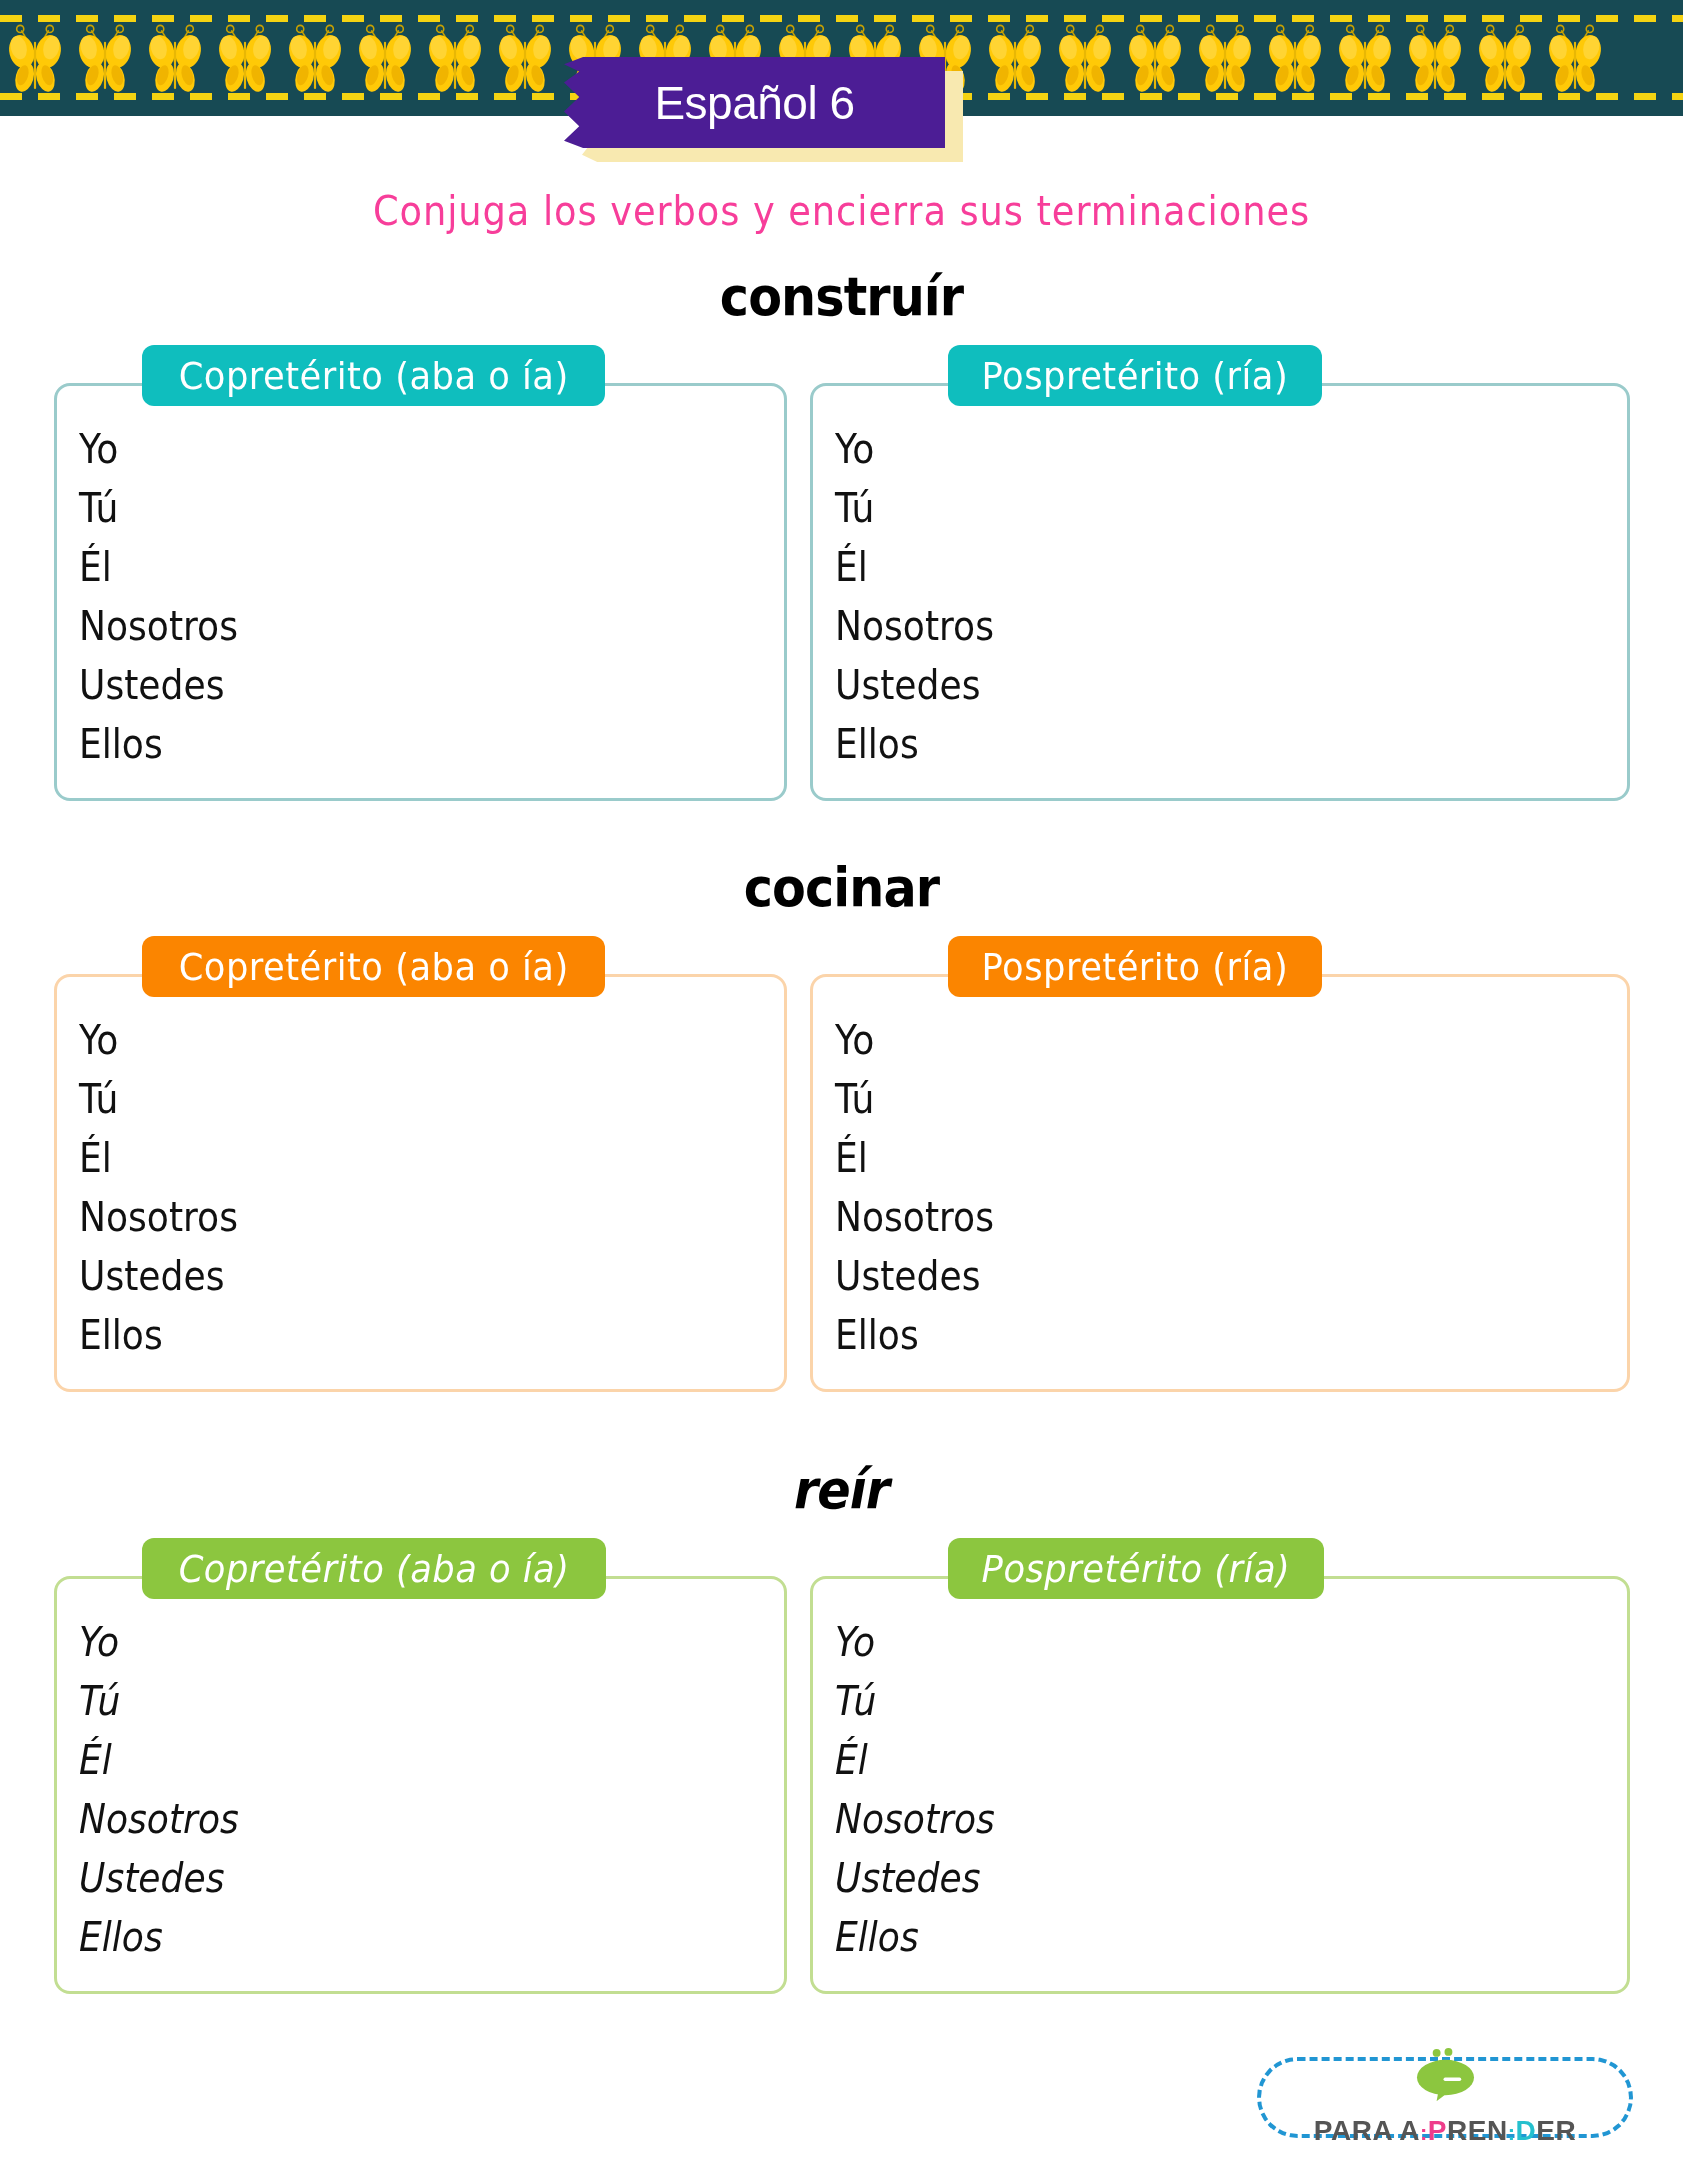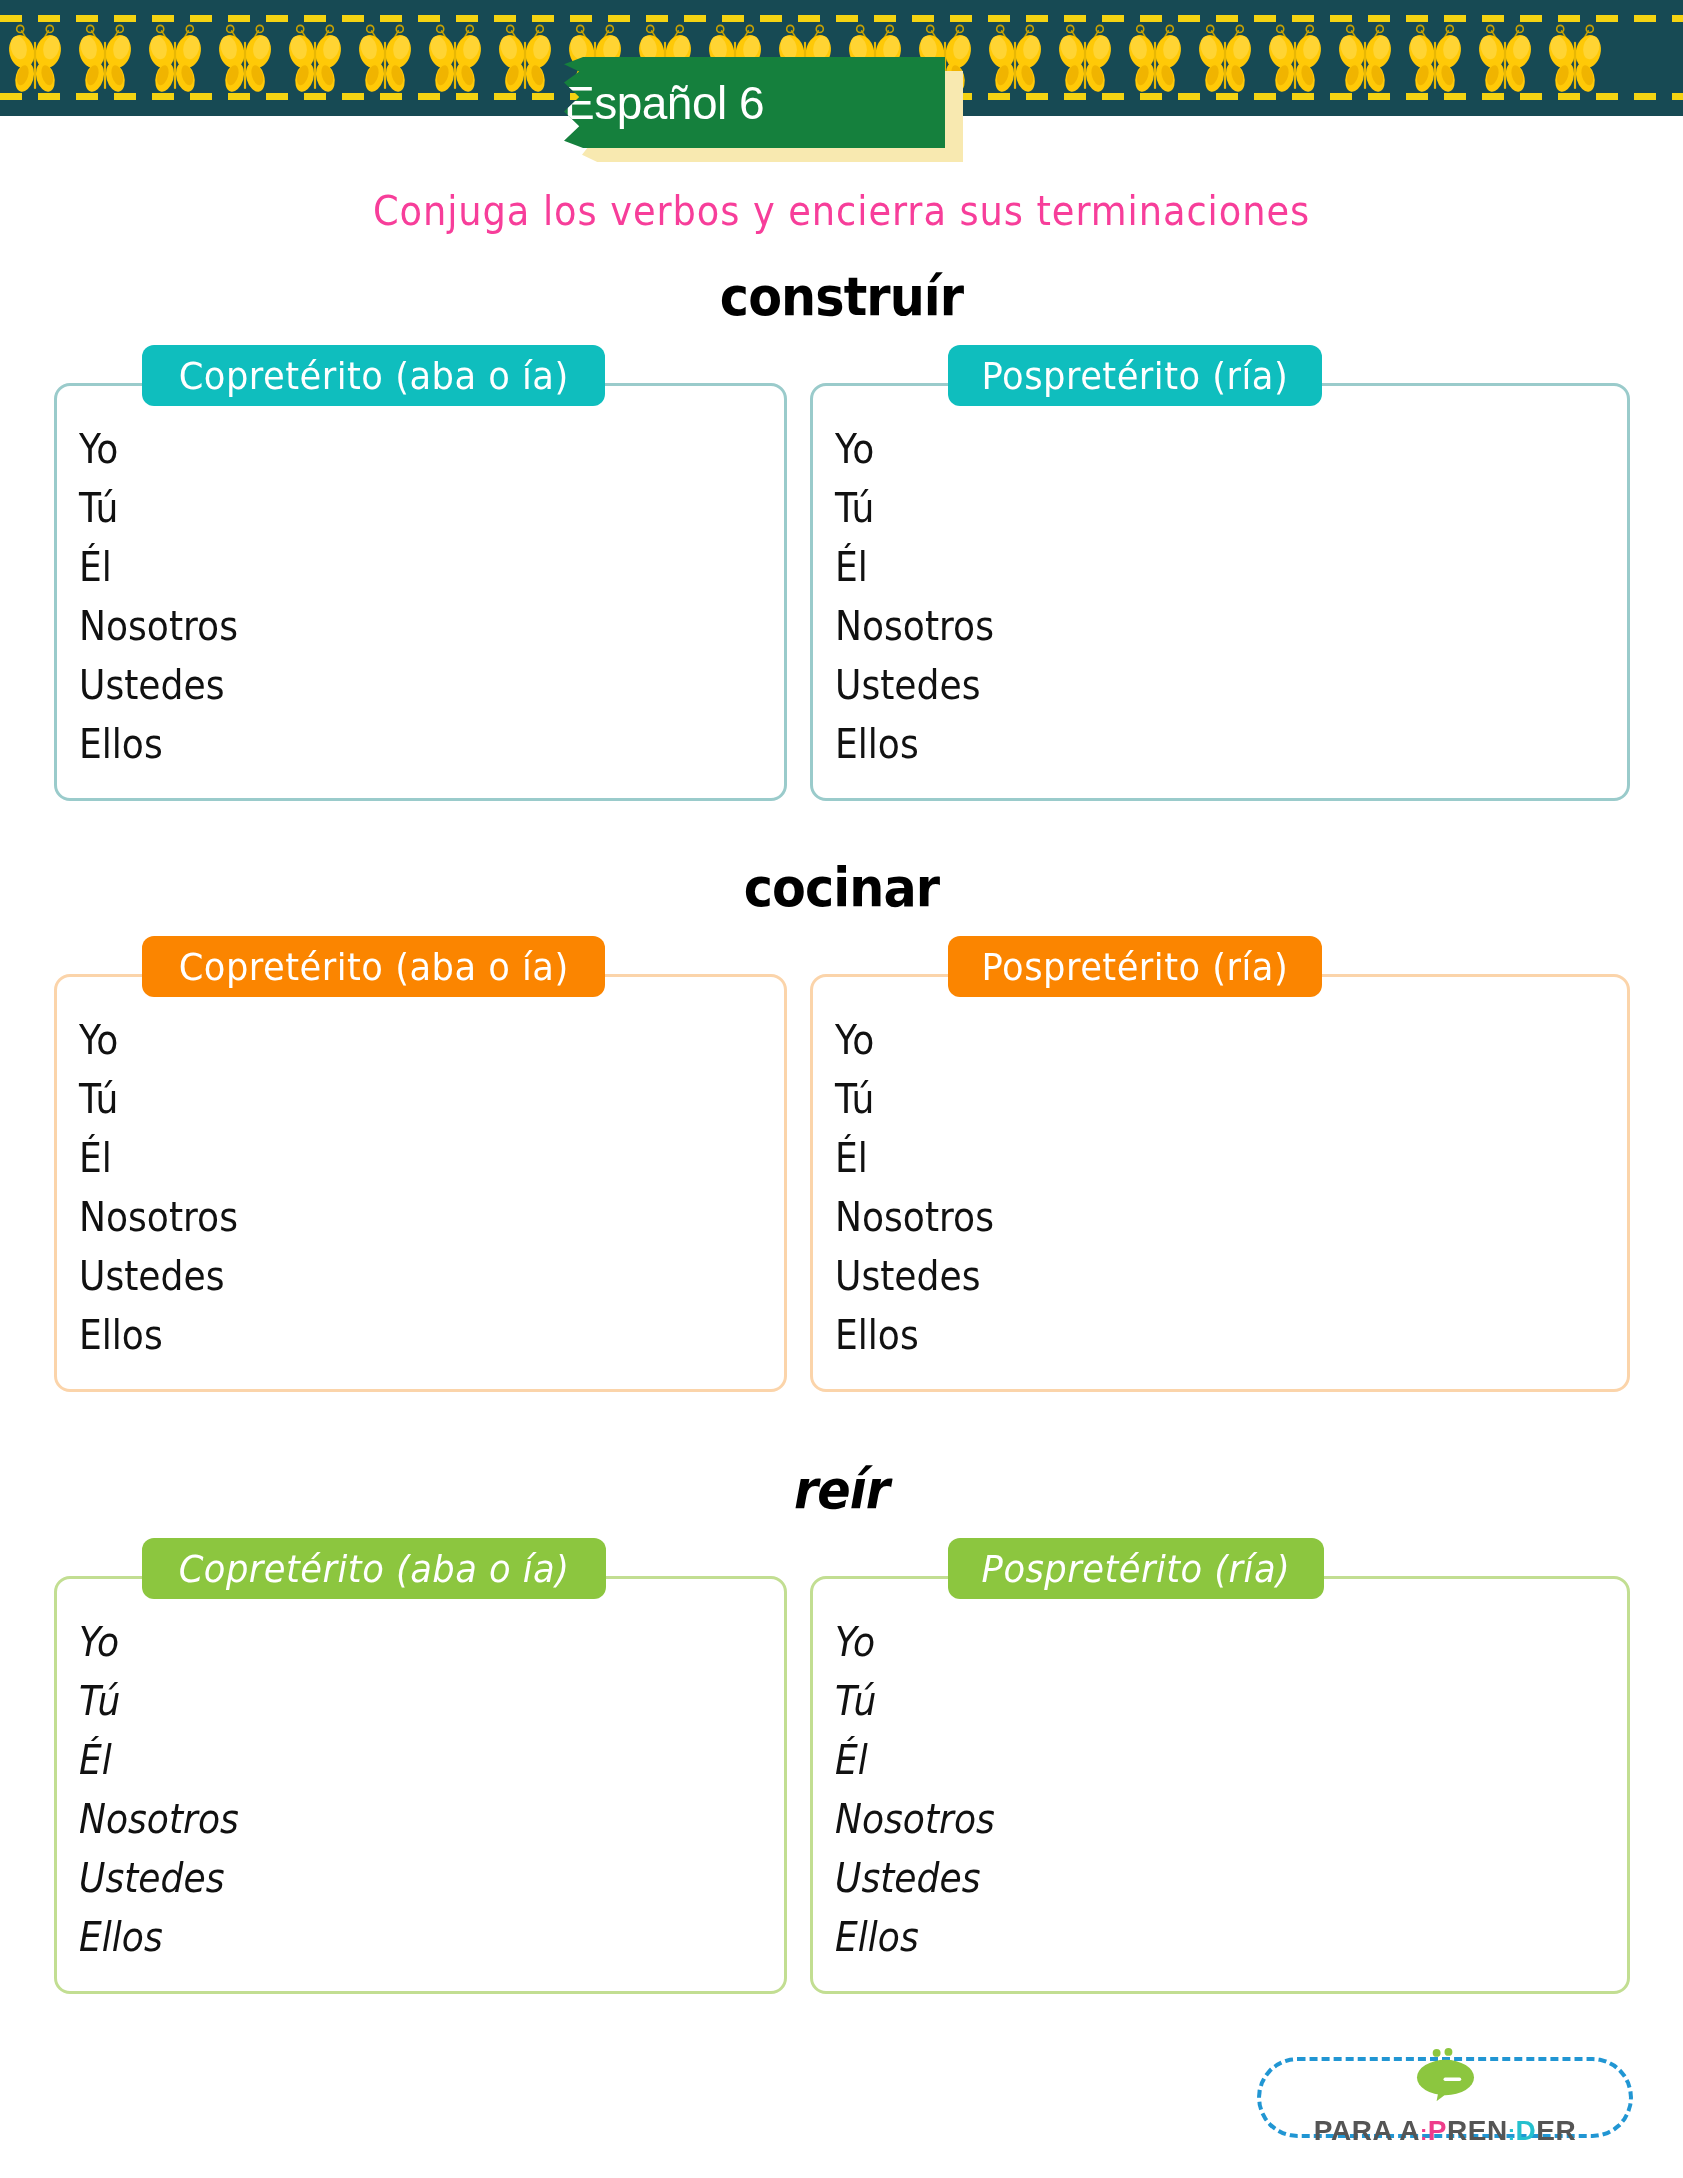--- a/index.html
+++ b/index.html
@@ -75,27 +75,27 @@
     background: #F8E9B0;
     clip-path: polygon(
       0% 8%, 4% 0%, 100% 0%, 100% 100%, 4% 100%, 0% 92%,
       3% 76%, 0% 60%, 3% 44%, 0% 28%, 3% 16%);
   }
   .ribbon-main {
     position: absolute;
     top: 0; left: 0;
     width: 381px;
     height: 91px;
-    background: #15803d;
+    background: #4c1d95;
     clip-path: polygon(
       0% 8%, 5% 0%, 100% 0%, 100% 100%, 5% 100%, 0% 92%,
       4% 76%, 0% 60%, 4% 44%, 0% 28%, 4% 16%);
     display: flex;
     align-items: center;
-    justify-content: flex-start;
+    justify-content: center;
   }
   .ribbon-title {
     color: #ffffff;
     font-family: "Liberation Sans", sans-serif;
     font-size: 46px;
     font-weight: 400;
     letter-spacing: -0.5px;
     line-height: 1;
   }
 

